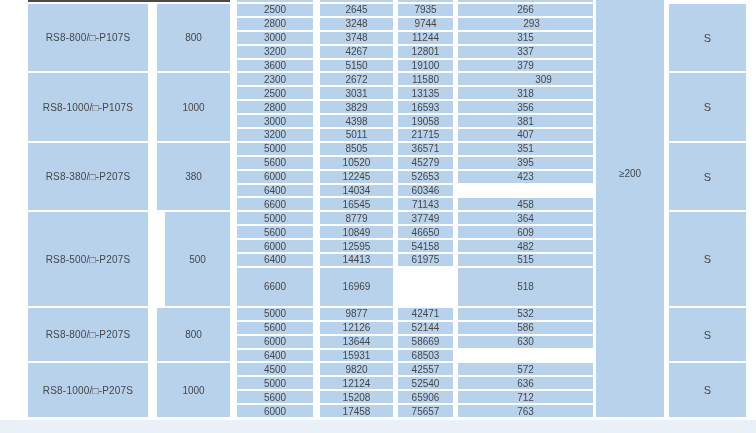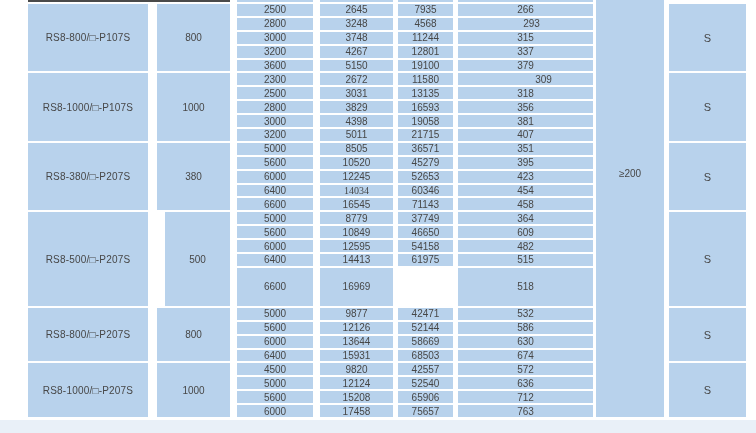--- a/index.html
+++ b/index.html
@@ -48,21 +48,21 @@
   <div class="cell merged-tall" style="grid-column:13;grid-row:1/30;">≥200</div>
 
 <div class="cell model-cell" style="grid-area: 2 / 1 / 7;">RS8-800/□-P107S</div>
     <div class="cell" style="grid-area: 2 / 3 / 7;">800</div>
     <div class="cell" style="grid-area: 2 / 5 / 3;">2500</div>
     <div class="cell" style="grid-area: 2 / 7 / 3;">2645</div>
     <div class="cell" style="grid-area: 2 / 9 / 3;">7935</div>
     <div class="cell" style="grid-area: 2 / 11 / 3;">266</div>
     <div class="cell" style="grid-area: 3 / 5 / 4;">2800</div>
     <div class="cell" style="grid-area: 3 / 7 / 4;">3248</div>
-    <div class="cell" style="grid-area: 3 / 9 / 4;">4568</div>
+    <div class="cell" style="grid-area: 3 / 9 / 4;">9744</div>
     <div class="cell" style="grid-area: 3 / 11 / 4; padding-left: 12px;">293</div>
     <div class="cell" style="grid-area: 4 / 5 / 5;">3000</div>
     <div class="cell" style="grid-area: 4 / 7 / 5;">3748</div>
     <div class="cell" style="grid-area: 4 / 9 / 5;">11244</div>
     <div class="cell" style="grid-area: 4 / 11 / 5;">315</div>
     <div class="cell" style="grid-area: 5 / 5 / 6;">3200</div>
     <div class="cell" style="grid-area: 5 / 7 / 6;">4267</div>
     <div class="cell" style="grid-area: 5 / 9 / 6;">12801</div>
     <div class="cell" style="grid-area: 5 / 11 / 6;">337</div>
     <div class="cell" style="grid-area: 6 / 5 / 7;">3600</div>
@@ -101,23 +101,22 @@
     <div class="cell" style="grid-area: 12 / 11 / 13;">351</div>
     <div class="cell" style="grid-area: 13 / 5 / 14;">5600</div>
     <div class="cell" style="grid-area: 13 / 7 / 14;">10520</div>
     <div class="cell" style="grid-area: 13 / 9 / 14;">45279</div>
     <div class="cell" style="grid-area: 13 / 11 / 14;">395</div>
     <div class="cell" style="grid-area: 14 / 5 / 15;">6000</div>
     <div class="cell" style="grid-area: 14 / 7 / 15;">12245</div>
     <div class="cell" style="grid-area: 14 / 9 / 15;">52653</div>
     <div class="cell" style="grid-area: 14 / 11 / 15;">423</div>
     <div class="cell" style="grid-area: 15 / 5 / 16;">6400</div>
-    <div class="cell" style="grid-area: 15 / 7 / 16; font-family: Liberation Serif, serif;">14034</div>
+    <div class="cell" style="grid-area: 15 / 7 / 16;">14034</div>
     <div class="cell" style="grid-area: 15 / 9 / 16;">60346</div>
-    <div class="cell" style="grid-area: 15 / 11 / 16;">454</div>
     <div class="cell" style="grid-area: 16 / 5 / 17;">6600</div>
     <div class="cell" style="grid-area: 16 / 7 / 17;">16545</div>
     <div class="cell" style="grid-area: 16 / 9 / 17;">71143</div>
     <div class="cell" style="grid-area: 16 / 11 / 17;">458</div>
     <div class="cell grade-cell" style="grid-area: 12 / 15 / 17;">S</div>
     <div class="cell model-cell" style="grid-area: 17 / 1 / 22;">RS8-500/□-P207S</div>
     <div class="cell" style="grid-area: 17 / 3 / 22; margin-left: 8px;">500</div>
     <div class="cell" style="grid-area: 17 / 5 / 18;">5000</div>
     <div class="cell" style="grid-area: 17 / 7 / 18;">8779</div>
     <div class="cell" style="grid-area: 17 / 9 / 18;">37749</div>
@@ -149,21 +148,20 @@
     <div class="cell" style="grid-area: 23 / 7 / 24;">12126</div>
     <div class="cell" style="grid-area: 23 / 9 / 24;">52144</div>
     <div class="cell" style="grid-area: 23 / 11 / 24;">586</div>
     <div class="cell" style="grid-area: 24 / 5 / 25;">6000</div>
     <div class="cell" style="grid-area: 24 / 7 / 25;">13644</div>
     <div class="cell" style="grid-area: 24 / 9 / 25;">58669</div>
     <div class="cell" style="grid-area: 24 / 11 / 25;">630</div>
     <div class="cell" style="grid-area: 25 / 5 / 26;">6400</div>
     <div class="cell" style="grid-area: 25 / 7 / 26;">15931</div>
     <div class="cell" style="grid-area: 25 / 9 / 26;">68503</div>
-    <div class="cell" style="grid-area: 25 / 11 / 26;">674</div>
     <div class="cell grade-cell" style="grid-area: 22 / 15 / 26;">S</div>
     <div class="cell model-cell" style="grid-area: 26 / 1 / 30; text-align: center;">RS8-1000/□-P207S</div>
     <div class="cell" style="grid-area: 26 / 3 / 30;">1000</div>
     <div class="cell" style="grid-area: 26 / 5 / 27;">4500</div>
     <div class="cell" style="grid-area: 26 / 7 / 27;">9820</div>
     <div class="cell" style="grid-area: 26 / 9 / 27;">42557</div>
     <div class="cell" style="grid-area: 26 / 11 / 27;">572</div>
     <div class="cell" style="grid-area: 27 / 5 / 28;">5000</div>
     <div class="cell" style="grid-area: 27 / 7 / 28;">12124</div>
     <div class="cell" style="grid-area: 27 / 9 / 28;">52540</div>

